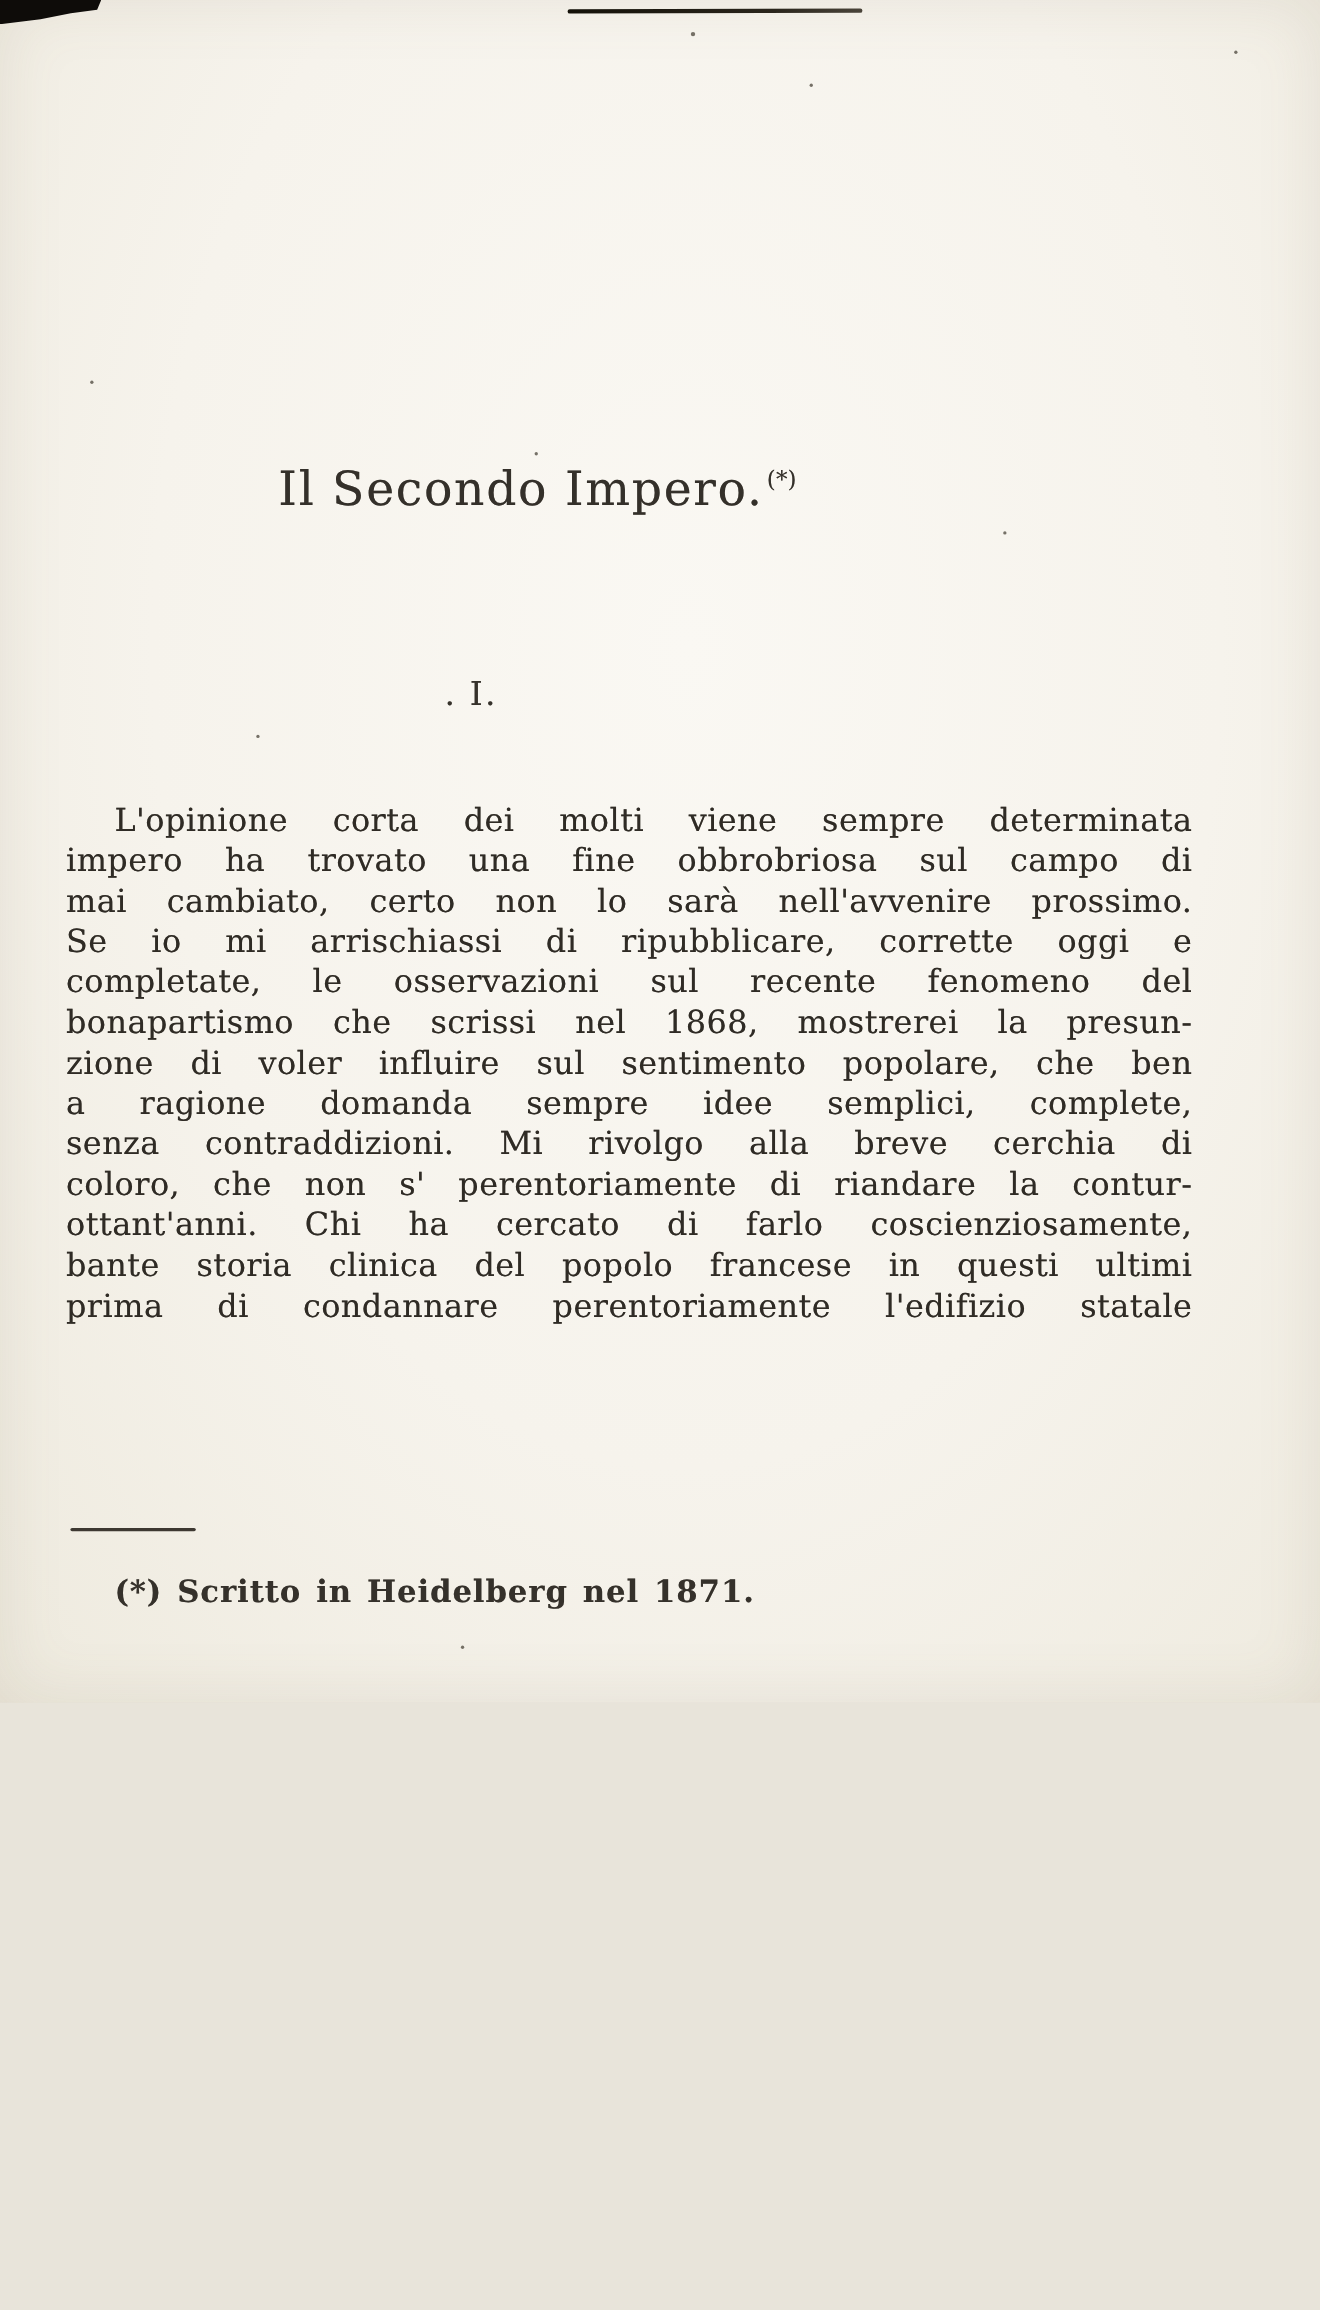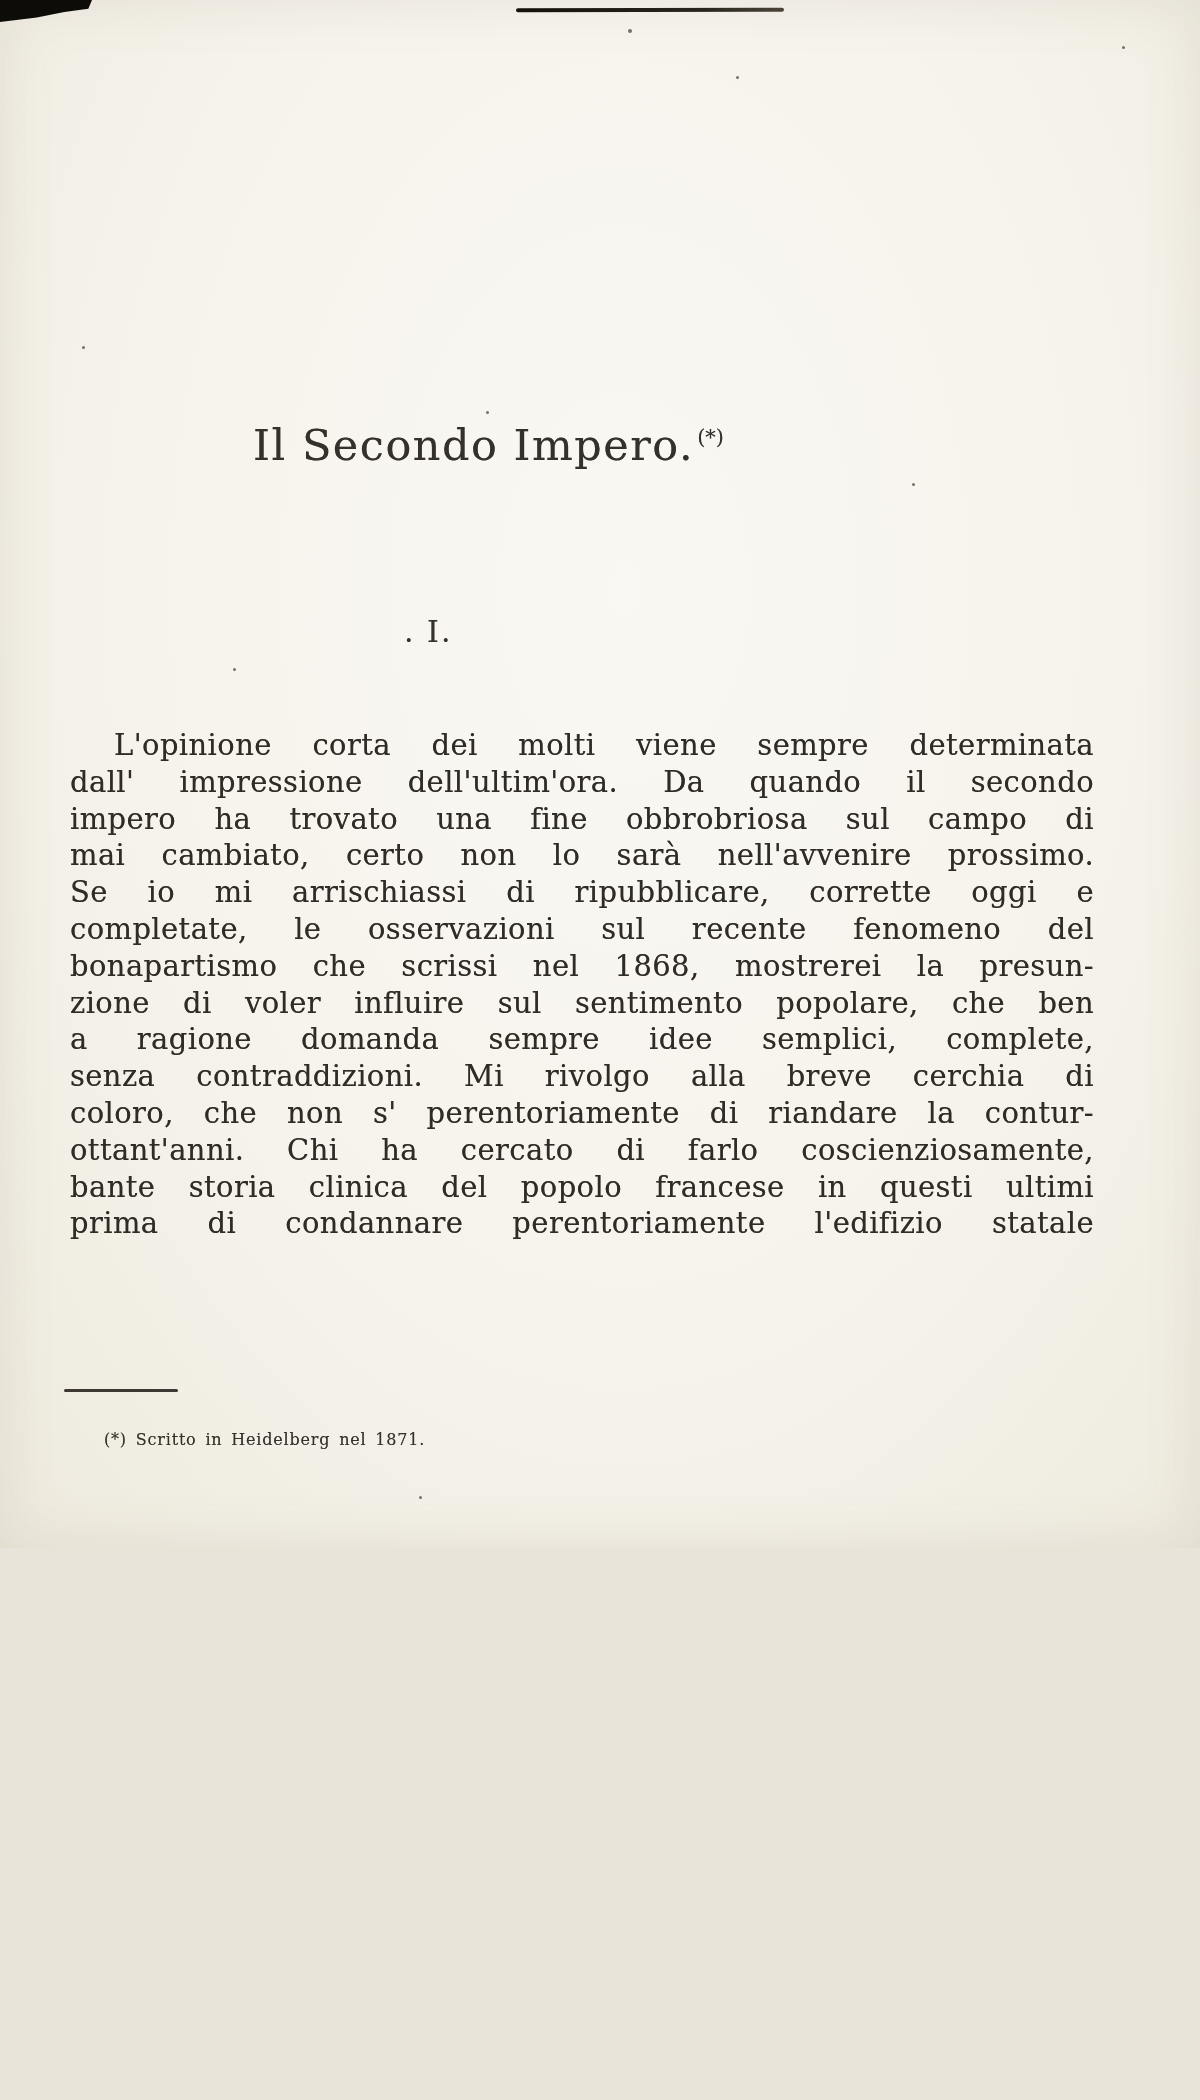--- a/index.html
+++ b/index.html
@@ -76,21 +76,21 @@
   .section-heading {
     position: absolute;
     left: 404px; top: 614px;
     font-size: 30px;
     letter-spacing: 2px;
     color: #36322b;
     text-shadow: 0 0 0.4px rgba(30,25,18,0.4);
   }
   .body-text {
     position: absolute;
-    left: 70px; top: 727px; width: 1024px;
+    left: 60px; top: 727px; width: 1024px;
     font-size: 29px;
     line-height: 36.8px;
     letter-spacing: 0.4px;
     word-spacing: 2px;
     color: var(--ink);
     text-shadow: 0 0 0.45px rgba(30,25,18,0.5);
   }
   .body-text .line {
     text-align: justify;
     text-align-last: justify;
@@ -99,25 +99,26 @@
   .body-text .line.indent { padding-left: 44px; }
   .footnote-rule {
     position: absolute;
     left: 64px; top: 1389px; width: 114px; height: 3px;
     background: #3d3831;
     border-radius: 2px;
   }
   .footnote {
     position: absolute;
     left: 104px; top: 1430px;
-    font-size: 16px;
+    font-size: 28px;
     letter-spacing: 0.8px;
     word-spacing: 3px;
     color: #35312b;
     text-shadow: 0 0 0.4px rgba(30,25,18,0.4);
+    font-weight: bold;
   }
 </style>
 </head>
 <body>
 
 <div class="page">
 
   <div class="artifact art-top-left"></div>
   <div class="artifact art-top-right-line"></div>
   <div class="artifact art-bottom-bar"></div>
@@ -129,21 +130,20 @@
   <div class="speck s6"></div>
   <div class="speck s7"></div>
   <div class="speck s8"></div>
 
   <h1 class="title"><span>Il Secondo Impero.</span><sup>(*)</sup></h1>
 
   <div class="section-heading">. I.</div>
 
   <div class="body-text">
     <div class="line indent">L'opinione corta dei molti viene sempre determinata</div>
-    <div class="line">dall' impressione dell'ultim'ora. Da quando il secondo</div>
     <div class="line">impero ha trovato una fine obbrobriosa sul campo di</div>
     <div class="line">mai cambiato, certo non lo sarà nell'avvenire prossimo.</div>
     <div class="line">Se io mi arrischiassi di ripubblicare, corrette oggi e</div>
     <div class="line">completate, le osservazioni sul recente fenomeno del</div>
     <div class="line">bonapartismo che scrissi nel 1868, mostrerei la presun-</div>
     <div class="line">zione di voler influire sul sentimento popolare, che ben</div>
     <div class="line">a ragione domanda sempre idee semplici, complete,</div>
     <div class="line">senza contraddizioni. Mi rivolgo alla breve cerchia di</div>
     <div class="line">coloro, che non s' perentoriamente di riandare la contur-</div>
     <div class="line">ottant'anni. Chi ha cercato di farlo coscienziosamente,</div>

